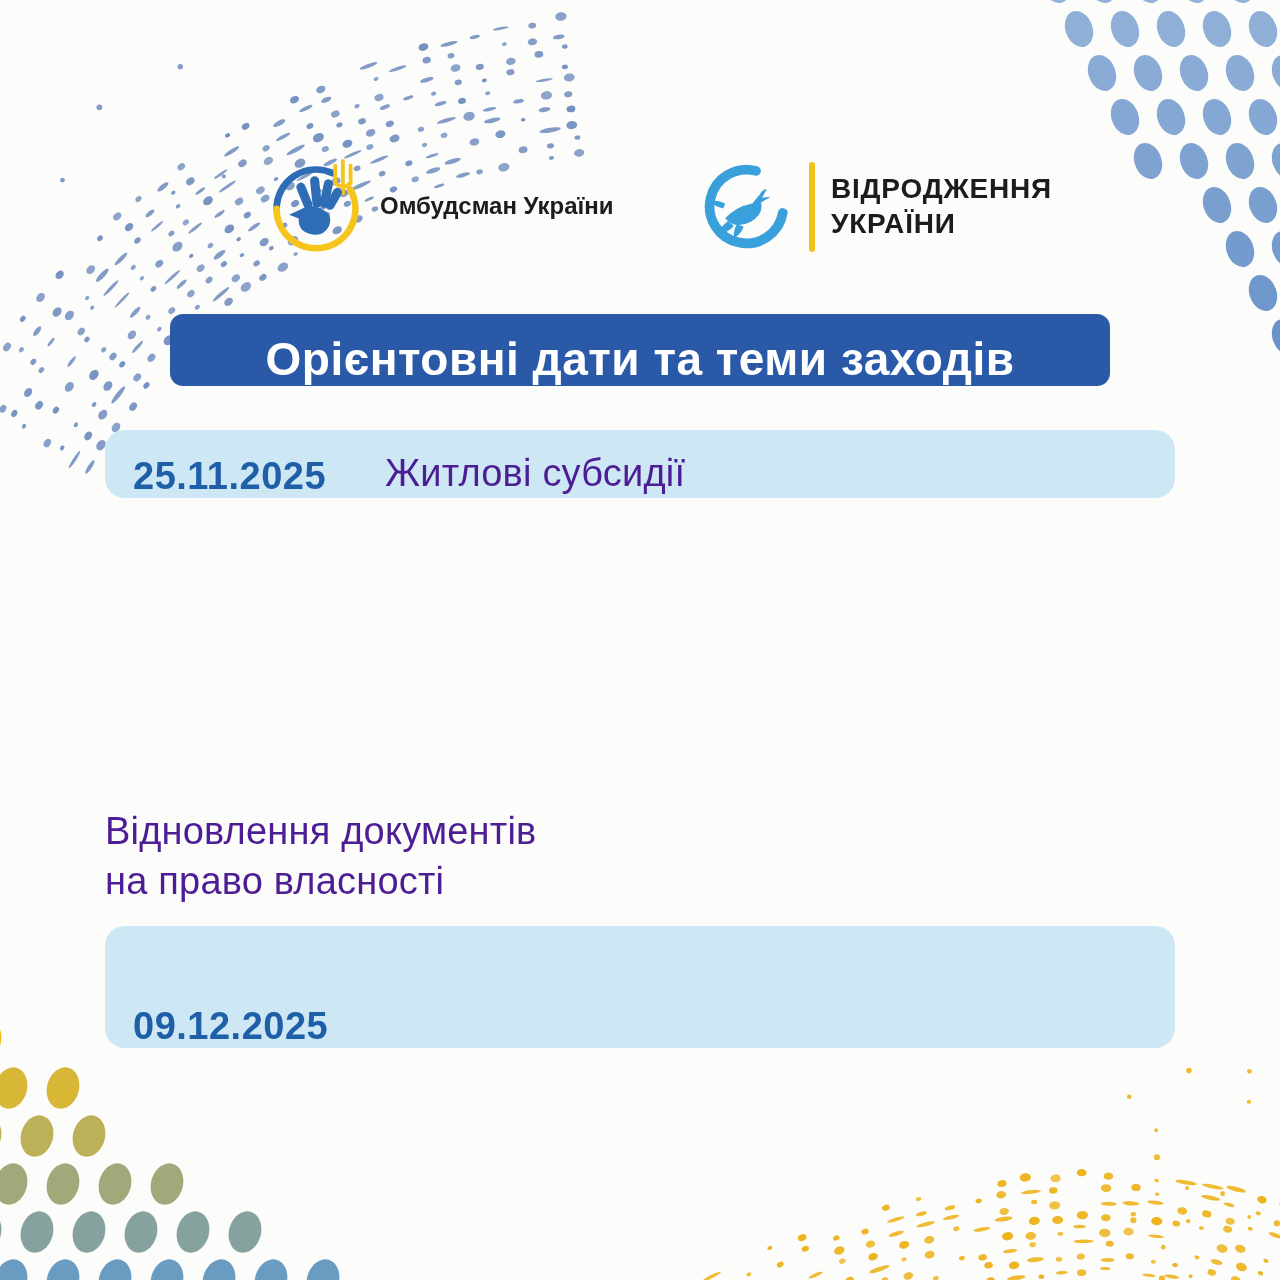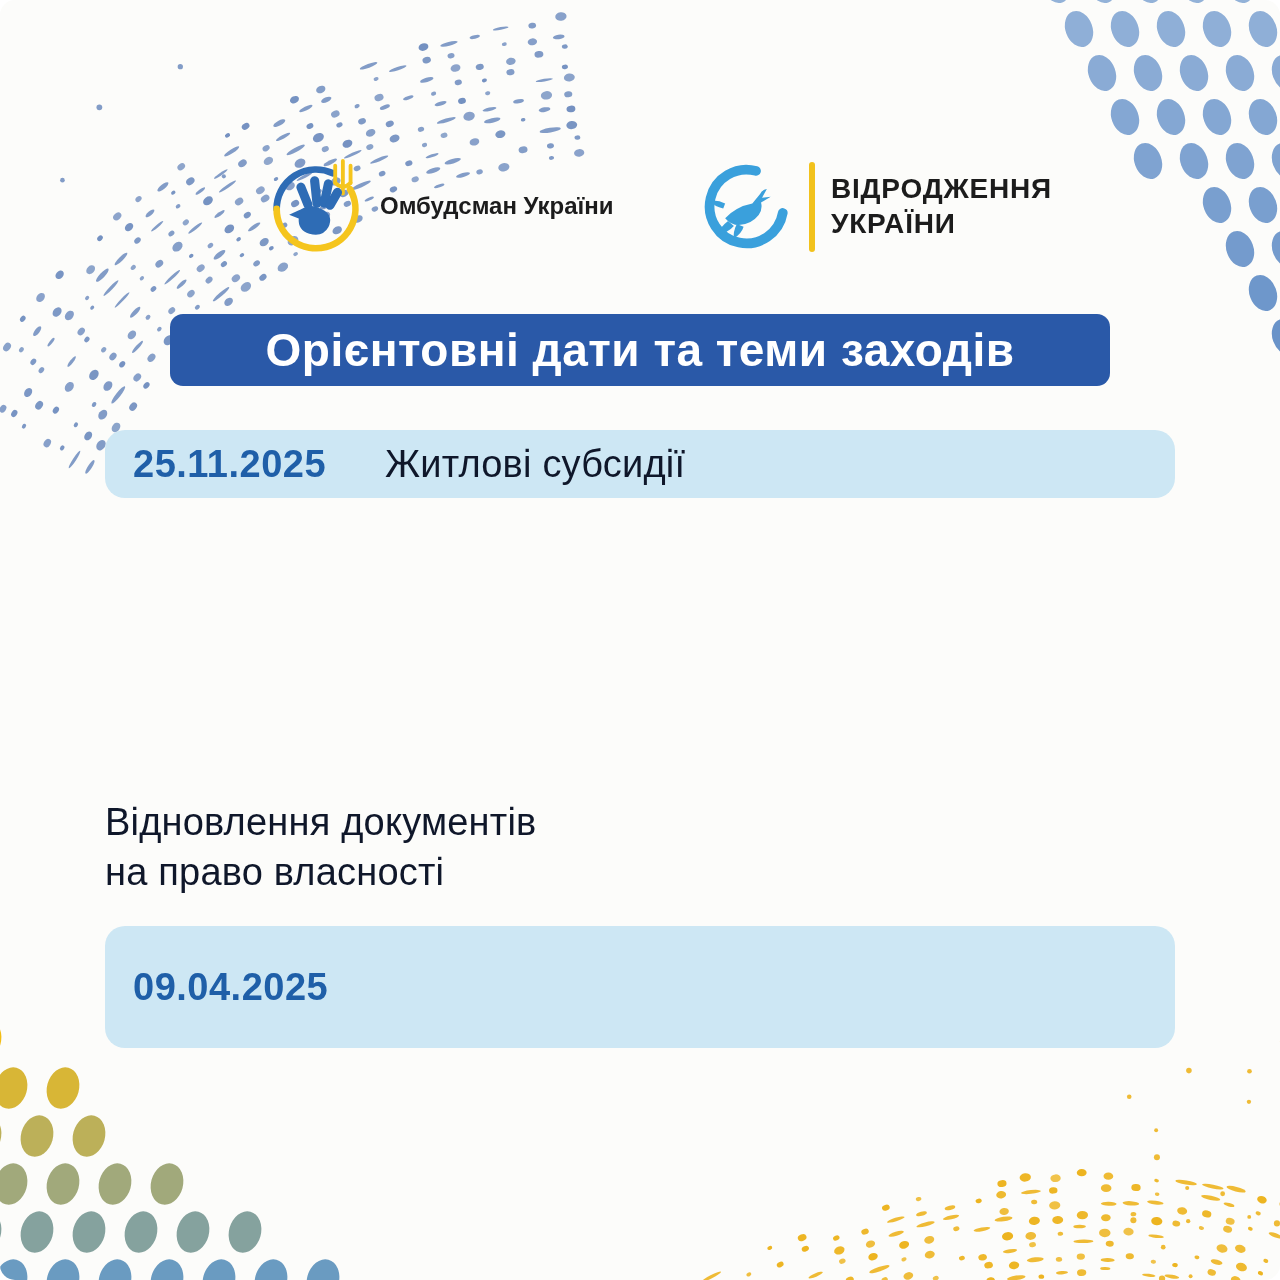--- a/index.html
+++ b/index.html
@@ -1,51 +1,51 @@
 <!DOCTYPE html>
 <html><head>
 <meta charset="utf-8">
 <style>
   html,body{margin:0;padding:0;background:#ffffff;}
   .canvas{
     position:relative;width:1280px;height:1280px;overflow:hidden;
-    background:#fcfcfa;font-family:"Liberation Sans",sans-serif;border-radius:15px;
+    background:#fcfcfa;font-family:"Liberation Sans",sans-serif;
   }
   #deco{position:absolute;inset:0;width:1280px;height:1280px;z-index:0;pointer-events:none;}
   .layer{position:absolute;z-index:1;}
 
   
   .logo-group{position:absolute;display:flex;align-items:center;}
   .logo-group.omb{left:268px;top:158px;}
   .logo-group.vid{left:698px;top:158px;}
   .logo-svg{display:block;}
   .logo-text{margin-left:16px;color:#1c1c1c;}
   .logo-text .l1,.logo-text .l2{font-size:24px;font-weight:700;line-height:1.22;white-space:nowrap;}
   .logo-text.caps .l1,.logo-text.caps .l2{font-size:28px;font-weight:800;letter-spacing:0.8px;}
   .v-divider{width:6px;height:90px;background:#f2c21c;border-radius:3px;margin-left:14px;}
 
   
   .title-banner{
     position:absolute;left:170px;top:314px;width:940px;height:72px;z-index:1;
-    background:#2a59a8;border-radius:13px;display:flex;align-items:center;justify-content:center;
+    background:#2a59a8;border-radius:13px;display:flex;align-items:flex-end;justify-content:center;
   }
   .title-banner span{color:#ffffff;font-size:46px;font-weight:700;letter-spacing:0.5px;white-space:nowrap;}
 
   
   .row{
     position:absolute;left:105px;width:1070px;z-index:1;
-    display:flex;align-items:center;border-radius:20px;
+    display:flex;align-items:flex-end;border-radius:20px;
   }
   .row.hl{background:#cde7f4;}
   .row .date{
     flex:0 0 252px;padding-left:28px;box-sizing:content-box;
     color:#1f5fa8;font-size:38px;font-weight:800;letter-spacing:0.5px;white-space:nowrap;
   }
   .row .topic{
-    color:#0f172a;font-size:38px;font-weight:500;line-height:1.32;
+    color:#4c1d95;font-size:38px;font-weight:500;line-height:1.32;
     white-space:pre-line;letter-spacing:0.2px;
   }
 </style>
 </head>
 <body>
 
 <div class="canvas">
 
   <svg id="deco">
       <ellipse cx="560.8895175841171" cy="16.51915004826151" rx="5.694006422732492" ry="4.217782535357401" fill="#7491c1" opacity="0.8562207005918027" transform="rotate(172.5 560.9 16.5)"></ellipse>
@@ -647,16 +647,16 @@
 
   <div class="row hl" style="top:430px;height:68px">
     <div class="date">25.11.2025</div>
     <div class="topic">Житлові субсидії</div>
   </div>
   <div class="row" style="top:788px;height:118px">
     <div class="topic">Відновлення документів
 на право власності</div>
   </div>
   <div class="row hl" style="top:926px;height:122px">
-    <div class="date">09.04.2025</div>
+    <div class="date">09.12.2025</div>
   </div>
 
 </div>
 
 </body></html>

